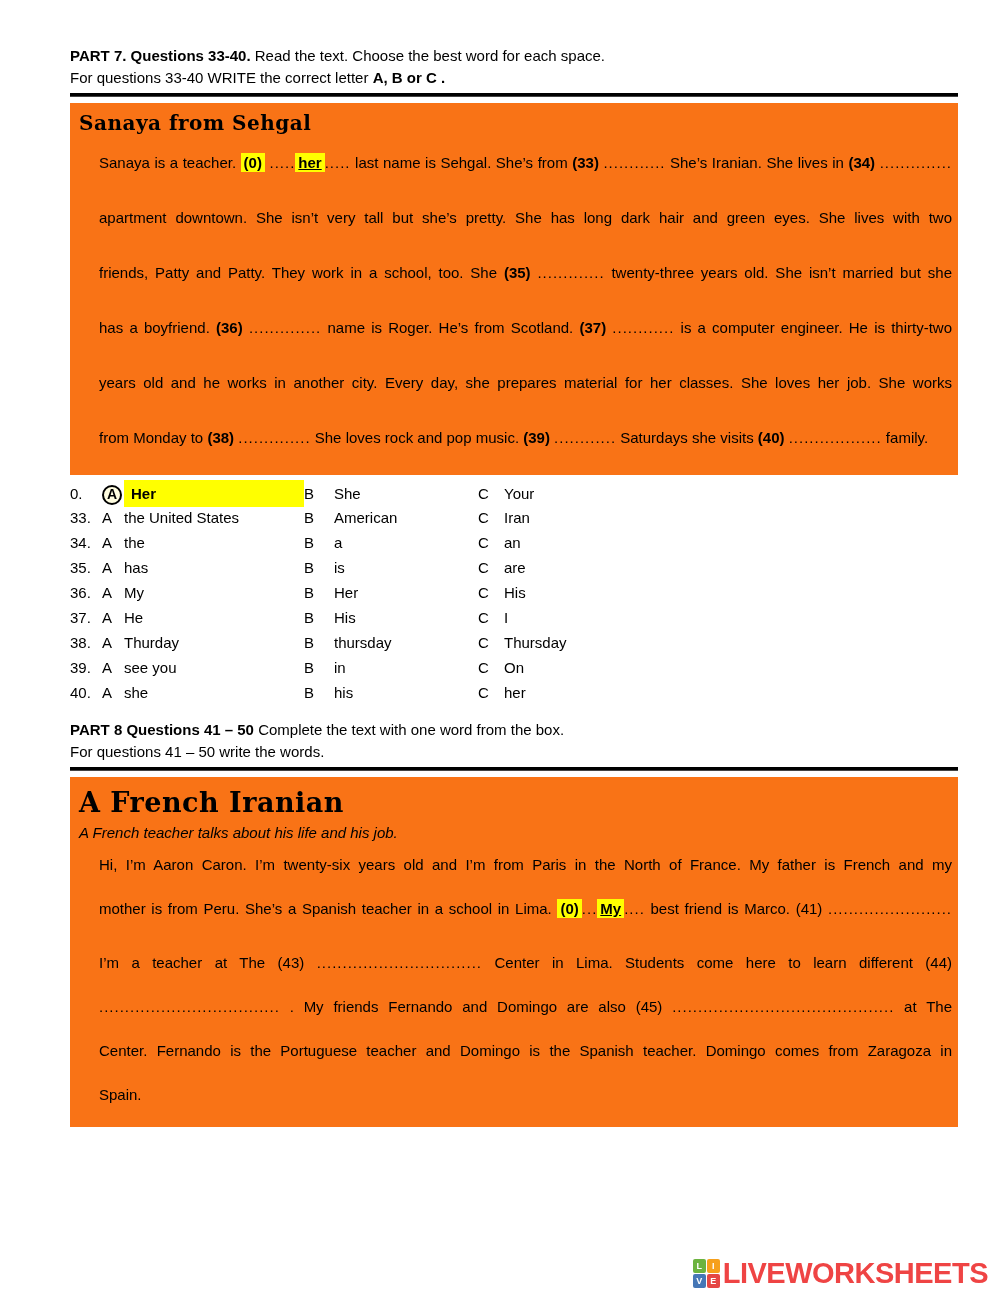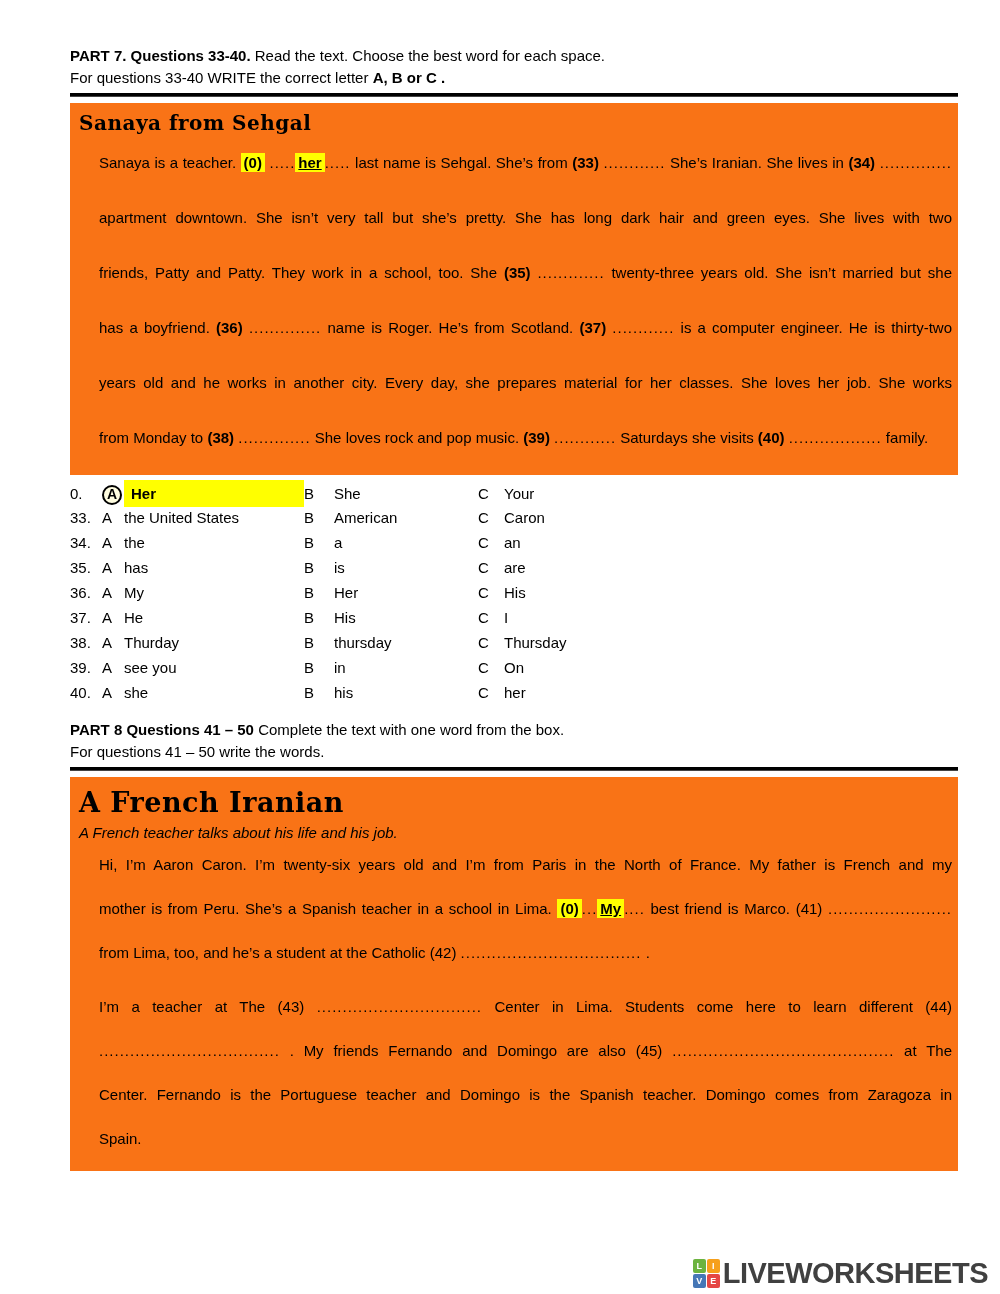--- a/index.html
+++ b/index.html
@@ -69,21 +69,21 @@
           <span class="opt-cell">C</span>
           <span class="opt-cell">Your</span>
         </div>
         <div class="opt-row">
           <span class="opt-cell">33.</span>
           <span class="opt-cell">A</span>
           <span class="opt-cell">the United States</span>
           <span class="opt-cell">B</span>
           <span class="opt-cell">American</span>
           <span class="opt-cell">C</span>
-          <span class="opt-cell">Caron</span>
+          <span class="opt-cell">Iran</span>
         </div>
         <div class="opt-row">
           <span class="opt-cell">34.</span>
           <span class="opt-cell">A</span>
           <span class="opt-cell">the</span>
           <span class="opt-cell">B</span>
           <span class="opt-cell">a</span>
           <span class="opt-cell">C</span>
           <span class="opt-cell">an</span>
         </div>
@@ -148,34 +148,33 @@
       <p>For questions 41 – 50 write the words.</p>
     </header>
     <div class="rule"></div>
 
     <section class="graybox">
       <h1 class="serif-title big">A French Iranian</h1>
       <p class="subtitle">A French teacher talks about his life and his job.</p>
       <div class="passage p8">
           <div class="jline"><span>Hi, I’m Aaron Caron. I’m twenty-six years old and I’m from Paris in the North of France. My father is French and my</span></div>
           <div class="jline"><span>mother is from Peru. She’s a Spanish teacher in a school in Lima. </span><span class="shl">(0)</span><span class="sd">...</span><span class="shlu">My</span><span class="sd">....</span><span> best friend is Marco. (41) </span><span class="sd">........................</span></div>
-          <div class="jline last"><span>from Lima, too, and he’s a student at the Catholic (42) </span><span class="sd">...................................</span><span> .</span></div>
         </div>
       <div class="passage p8 second">
           <div class="jline"><span>I’m a teacher at The (43) </span><span class="sd">................................</span><span> Center in Lima. Students come here to learn different (44)</span></div>
           <div class="jline"><span class="sd">...................................</span><span> . My friends Fernando and Domingo are also (45) </span><span class="sd">...........................................</span><span> at The Language</span></div>
           <div class="jline"><span>Center. Fernando is the Portuguese teacher and Domingo is the Spanish teacher. Domingo comes from Zaragoza in</span></div>
           <div class="jline last"><span>Spain.</span></div>
         </div>
     </section>
 
   </div>
 
   <footer class="footer">
     <div class="logo-grid" id="logo-grid">
         <span class="logo-sq" style="background: rgb(108, 179, 63);">L</span>
         <span class="logo-sq" style="background: rgb(246, 160, 28);">I</span>
         <span class="logo-sq" style="background: rgb(70, 119, 182);">V</span>
         <span class="logo-sq" style="background: rgb(229, 71, 68);">E</span>
       </div>
-    <span class="brand" style="color: #404040;">LIVEWORKSHEETS</span>
+    <span class="brand" style="color: #ef4444;">LIVEWORKSHEETS</span>
   </footer>
 </div>
 
 </body></html>

